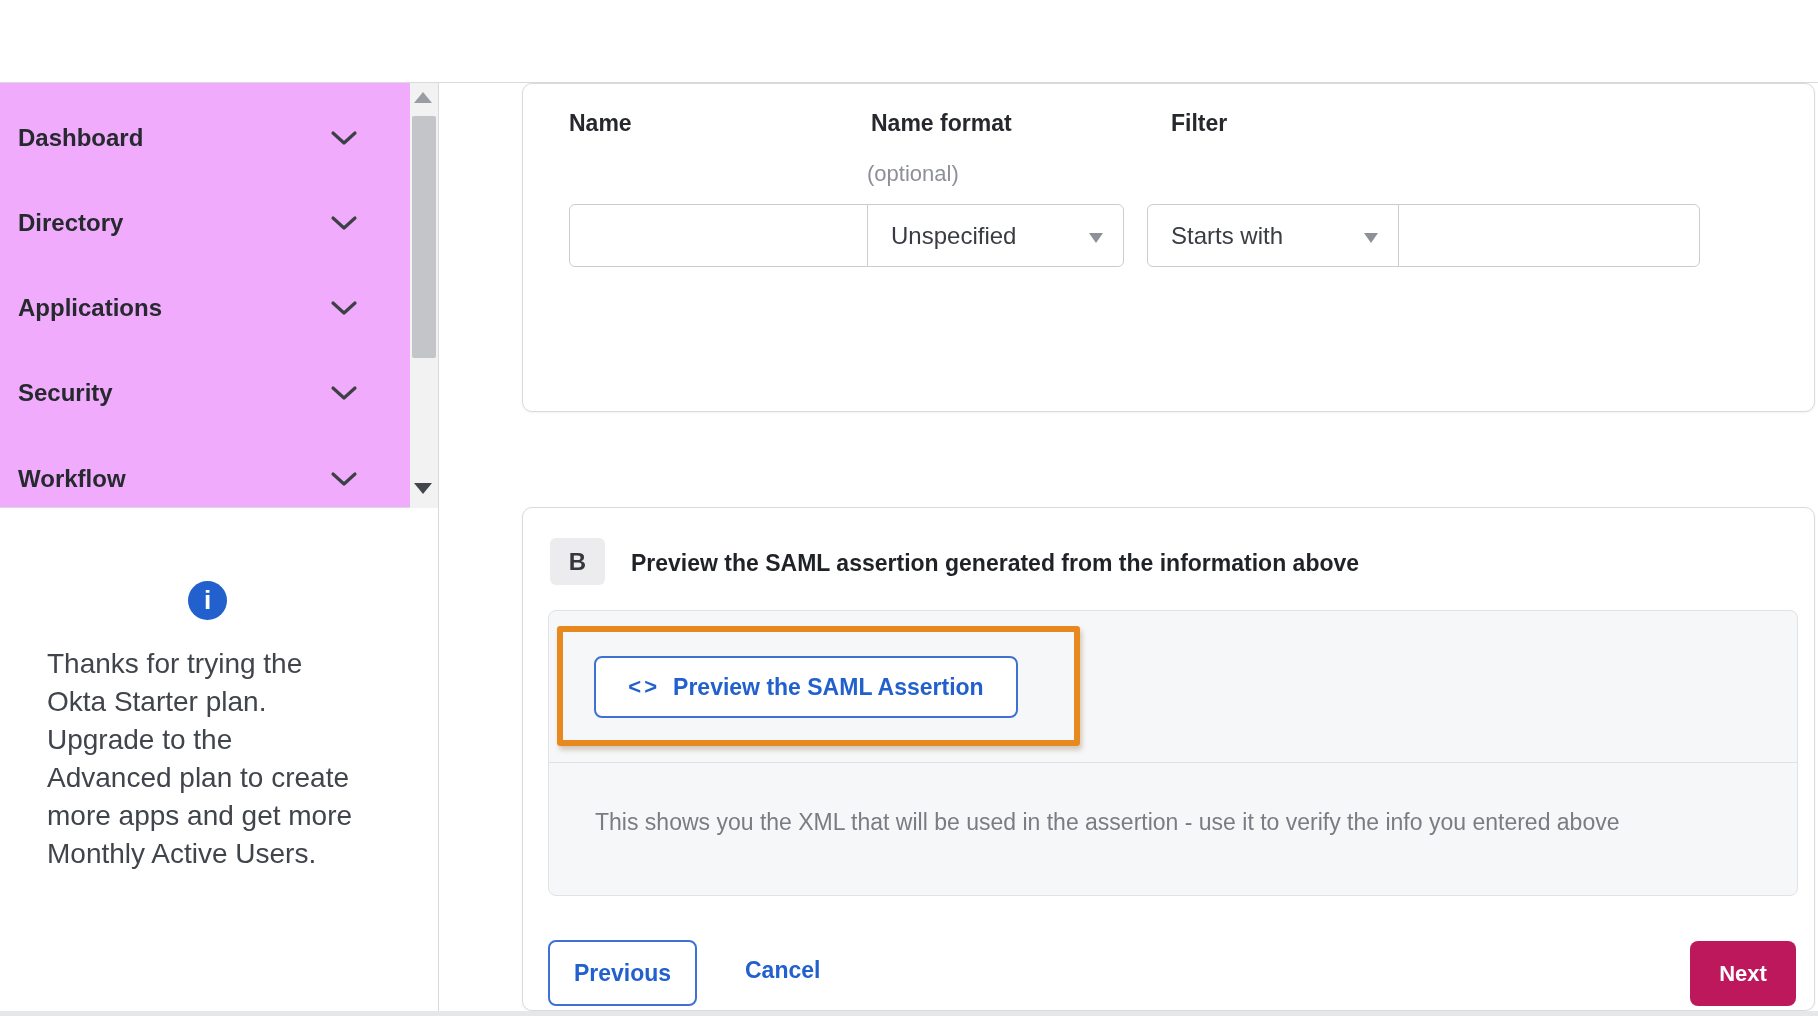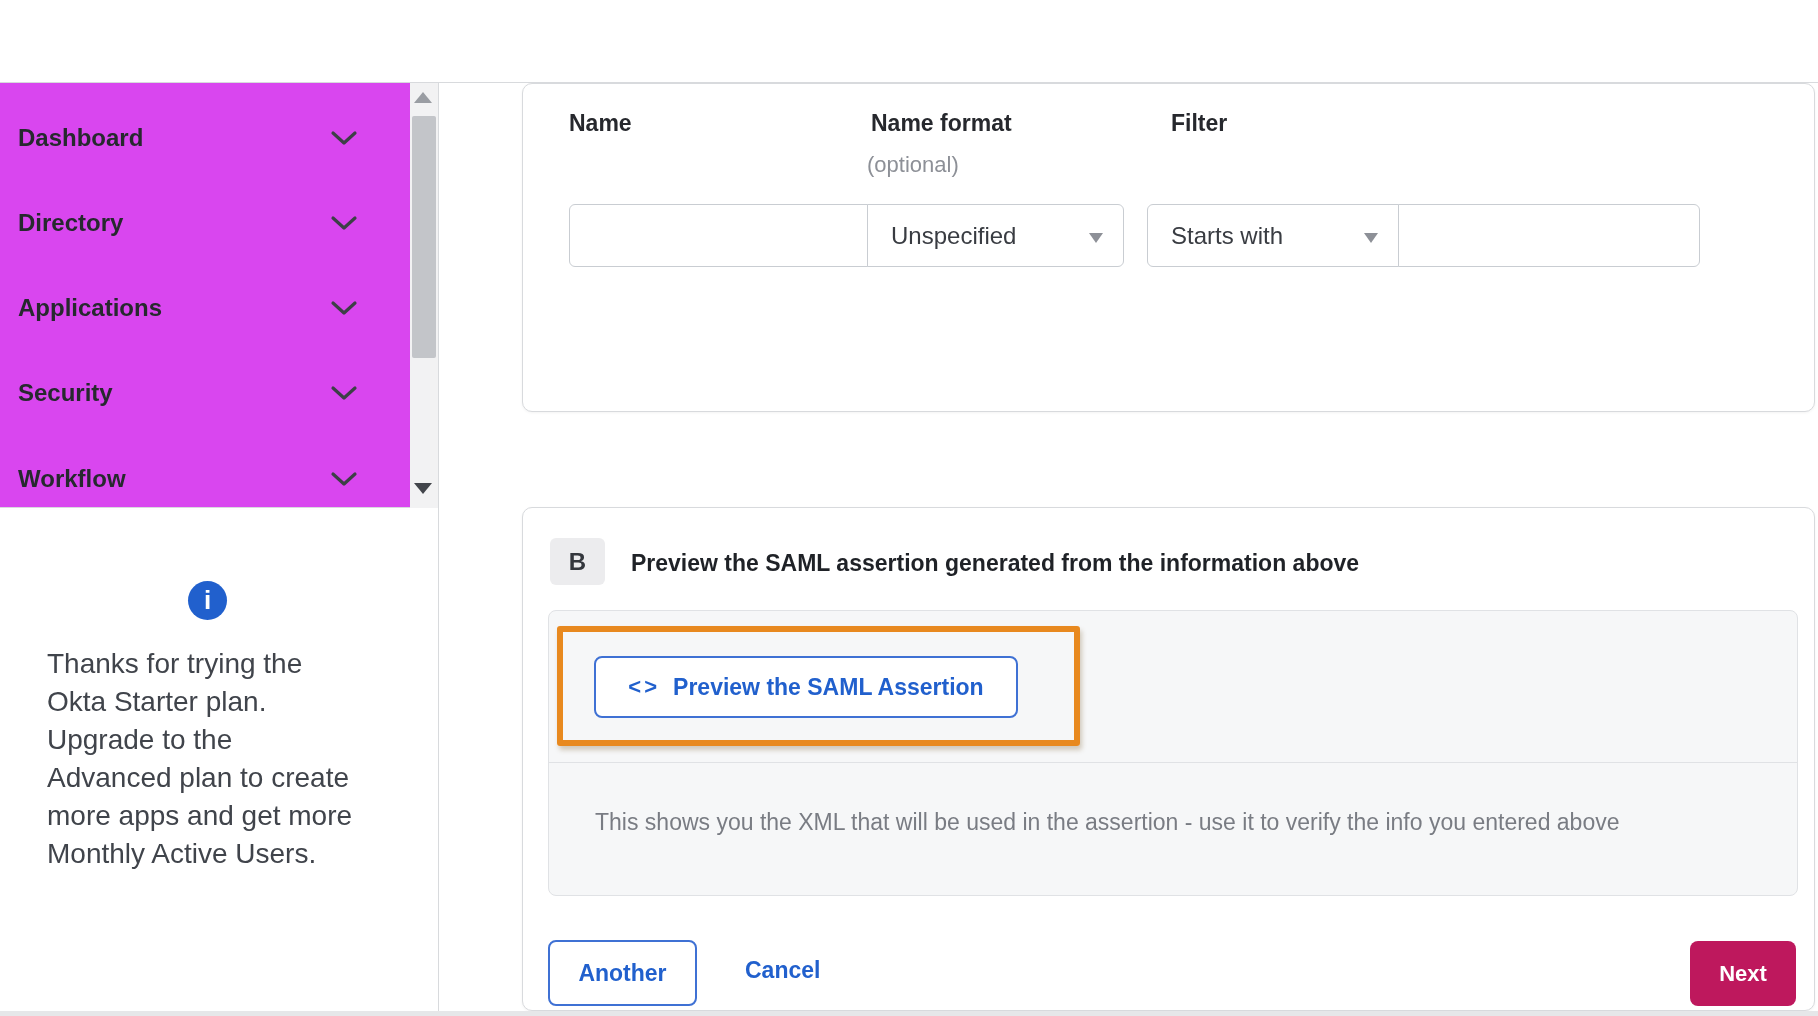--- a/index.html
+++ b/index.html
@@ -14,21 +14,21 @@
   #logo { left:14px; top:-10px; font-size:58px; font-weight:700; color:#0a2e7a;
     letter-spacing:-2px; }
   #search-box { left:543px; top:-14px; width:1193px; height:74px; background:#fff;
     border:1px solid #d3d6da; border-radius:8px; display:flex; align-items:center;
     padding-left:18px; gap:14px; }
   #search-box input { border:none; outline:none; font-size:25px; color:#3a3d42;
     flex:1; background:transparent; font-family:"Liberation Sans",sans-serif; }
   #search-box input::placeholder { color:#8d9097; }
 
   
-  #nav { left:0; top:83px; width:438px; height:425px; background:#d946ef;
+  #nav { left:0; top:83px; width:438px; height:425px; background:#f0abfc;
     border-bottom:1px solid #d8dadd; }
   .nav-item { position:absolute; left:0; width:402px; height:60px; display:flex;
     align-items:center; justify-content:space-between; padding:0 44px 0 18px;
     cursor:pointer; }
   .nav-item span.lbl { font-size:24px; font-weight:700; color:#26292e; }
   #sidebar-border { left:438px; top:83px; width:1px; height:933px; background:#d8dadd; }
 
   
   #scroll-track { left:410px; top:83px; width:28px; height:425px; background:#f2f2f3; }
   #scroll-thumb { left:412px; top:116px; width:24px; height:242px; background:#c3c5c9;
@@ -48,21 +48,21 @@
     border:none; border-radius:8px; color:#fff; font-weight:700; font-size:24px;
     cursor:pointer; font-family:"Liberation Sans",sans-serif; }
 
   
   .card { background:#fff; border:1px solid #d8dadd; border-radius:10px;
     box-shadow:0 1px 3px rgba(0,0,0,.05); }
   #card-attr { left:522px; top:83px; width:1293px; height:329px; }
   #card-preview { left:522px; top:507px; width:1293px; height:504px; }
 
   .col-label { position:absolute; font-size:23px; font-weight:700; color:#26282d; }
-  .hint { position:absolute; font-size:22px; color:#8d9097; }
+  .hint { position:absolute; font-size:22px; color:#8d9097;margin-top:9px; }
 
   .txt-input { position:absolute; height:63px; border:1px solid #c9cdd2;
     border-radius:6px; background:#fff; font-size:24px; color:#3a3d42;
     padding:0 18px; outline:none; font-family:"Liberation Sans",sans-serif; }
   .select-box { position:absolute; height:63px; border:1px solid #c9cdd2;
     background:#fff; display:flex; align-items:center; padding-left:23px;
     font-size:24px; color:#393c42; cursor:pointer; }
   .caret { position:absolute; right:20px; top:28px; width:0; height:0;
     border-left:7px solid transparent; border-right:7px solid transparent;
     border-top:10px solid #8d9097; }
@@ -192,19 +192,19 @@
     <div id="gray-panel">
       <div id="panel-divider"></div>
       <div id="highlight-rect"></div>
       <button id="preview-btn" class="btn-outline">
         <span class="code">&lt;&gt;</span>
         <span>Preview the SAML Assertion</span>
       </button>
       <div id="panel-desc">This shows you the XML that will be used in the assertion - use it to verify the info you entered above</div>
     </div>
 
-    <button id="prev-btn" class="btn-outline">Another</button>
+    <button id="prev-btn" class="btn-outline">Previous</button>
     <button id="cancel-link">Cancel</button>
     <button id="next-btn" class="btn-solid">Next</button>
   </div>
 
   <div id="bottom-strip" class="abs"></div>
 </div>
 
 </body></html>

